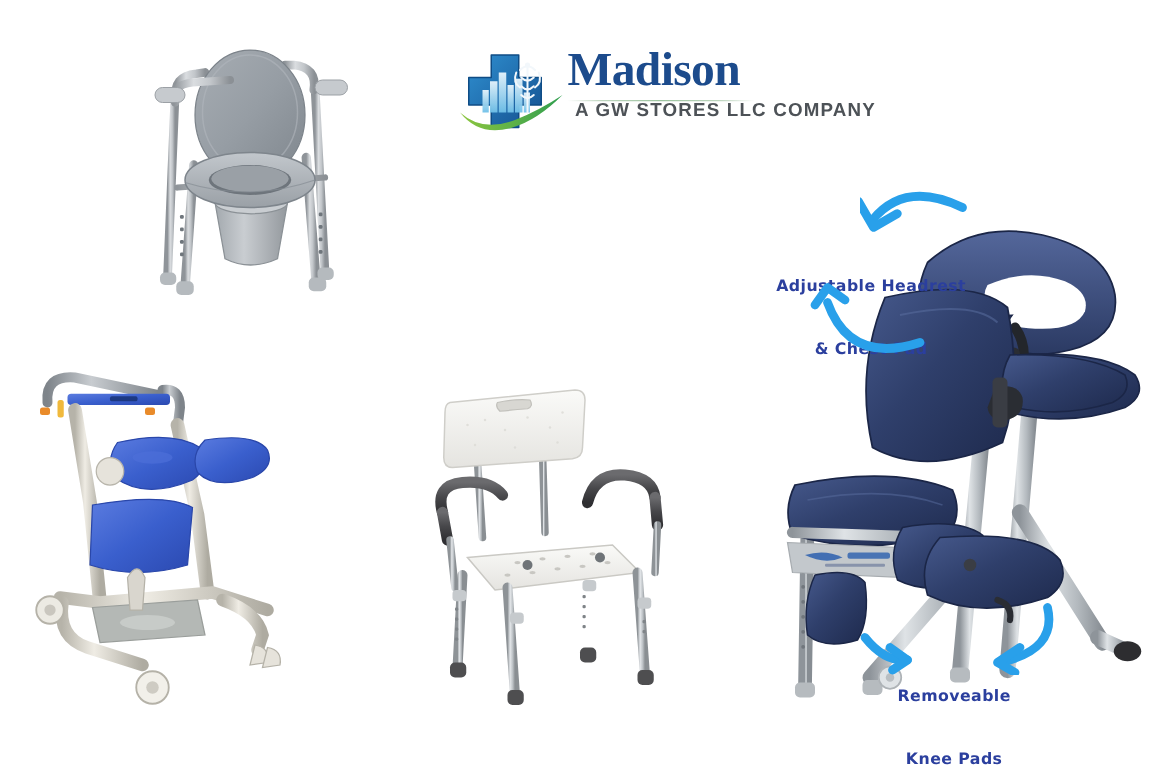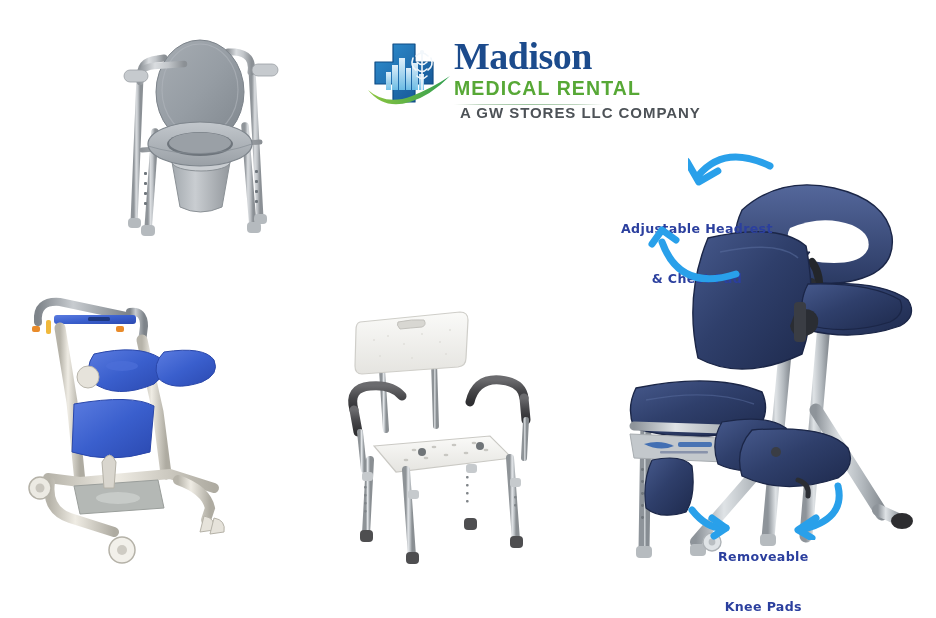--- a/index.html
+++ b/index.html
@@ -72,21 +72,20 @@
           <path d="M47 20 q-3 8 3 12 M65 20 q3 8 -3 12"></path>
         </g>
         <circle cx="56" cy="14" r="2.1" fill="#f2f7fb"></circle>
 
         <path d="M2 52 q18 16 44 6 q20 -8 38 -20 q-20 20 -40 26 q-26 8 -42 -12 z" fill="url(#swooshG)"></path>
       </svg>
     </div>
 
     <div id="logo-words">
       <div class="logo-madison">Madison</div>
-      <div class="logo-medical">MEDICAL RENTAL</div>
       <div class="logo-rule"></div>
       <div class="logo-tag">A GW STORES LLC COMPANY</div>
     </div>
   </div>
 
   <div class="product" style="left:100px;top:22px;width:200px;height:240px;">
     <svg width="200" height="240" viewBox="0 0 200 240">
       <defs>
         <linearGradient id="tube" x1="0" y1="0" x2="1" y2="0">
           <stop offset="0" stop-color="#8f9499"></stop>

